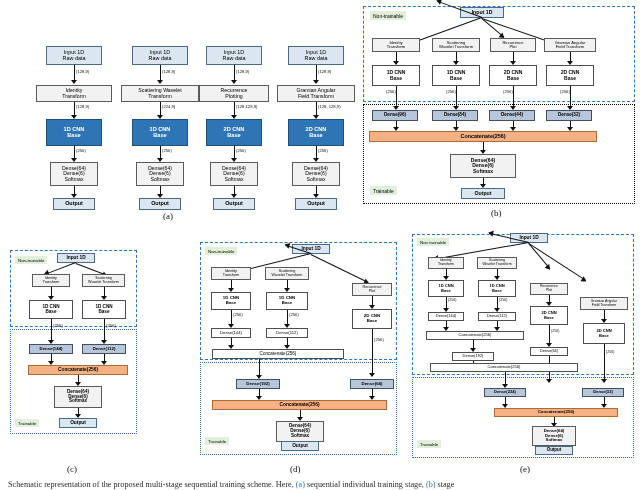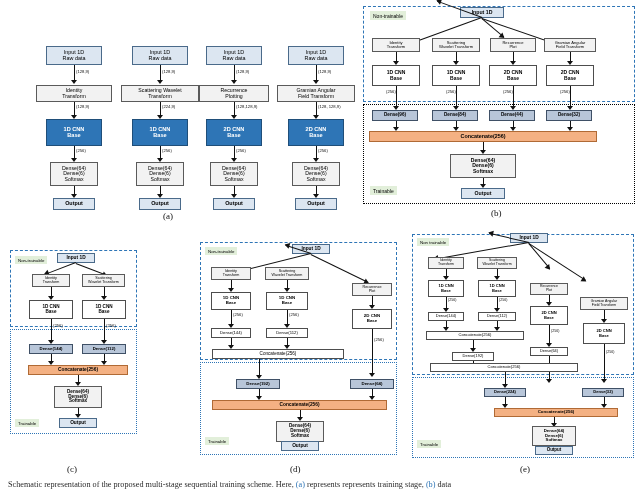--- a/index.html
+++ b/index.html
@@ -658,18 +658,18 @@
   <div class="node outbox" style="left:535px;top:446px;width:38px;height:9px;font-size:4.5px;">
     <span>Output</span>
   </div>
 
   <div class="plabel" style="left:520px;top:464px;">(e)</div>
 </div>
 
 <div class="caption">
   <span>Schematic representation of the proposed multi-stage sequential training scheme. Here,</span>
   <span class="ref">(a)</span>
-  <span>represents represents training stage,</span>
+  <span>sequential individual training stage,</span>
   <span class="ref">(b)</span>
-  <span>data</span>
+  <span>stage</span>
 </div>
 
 </div>
 
 </body></html>

